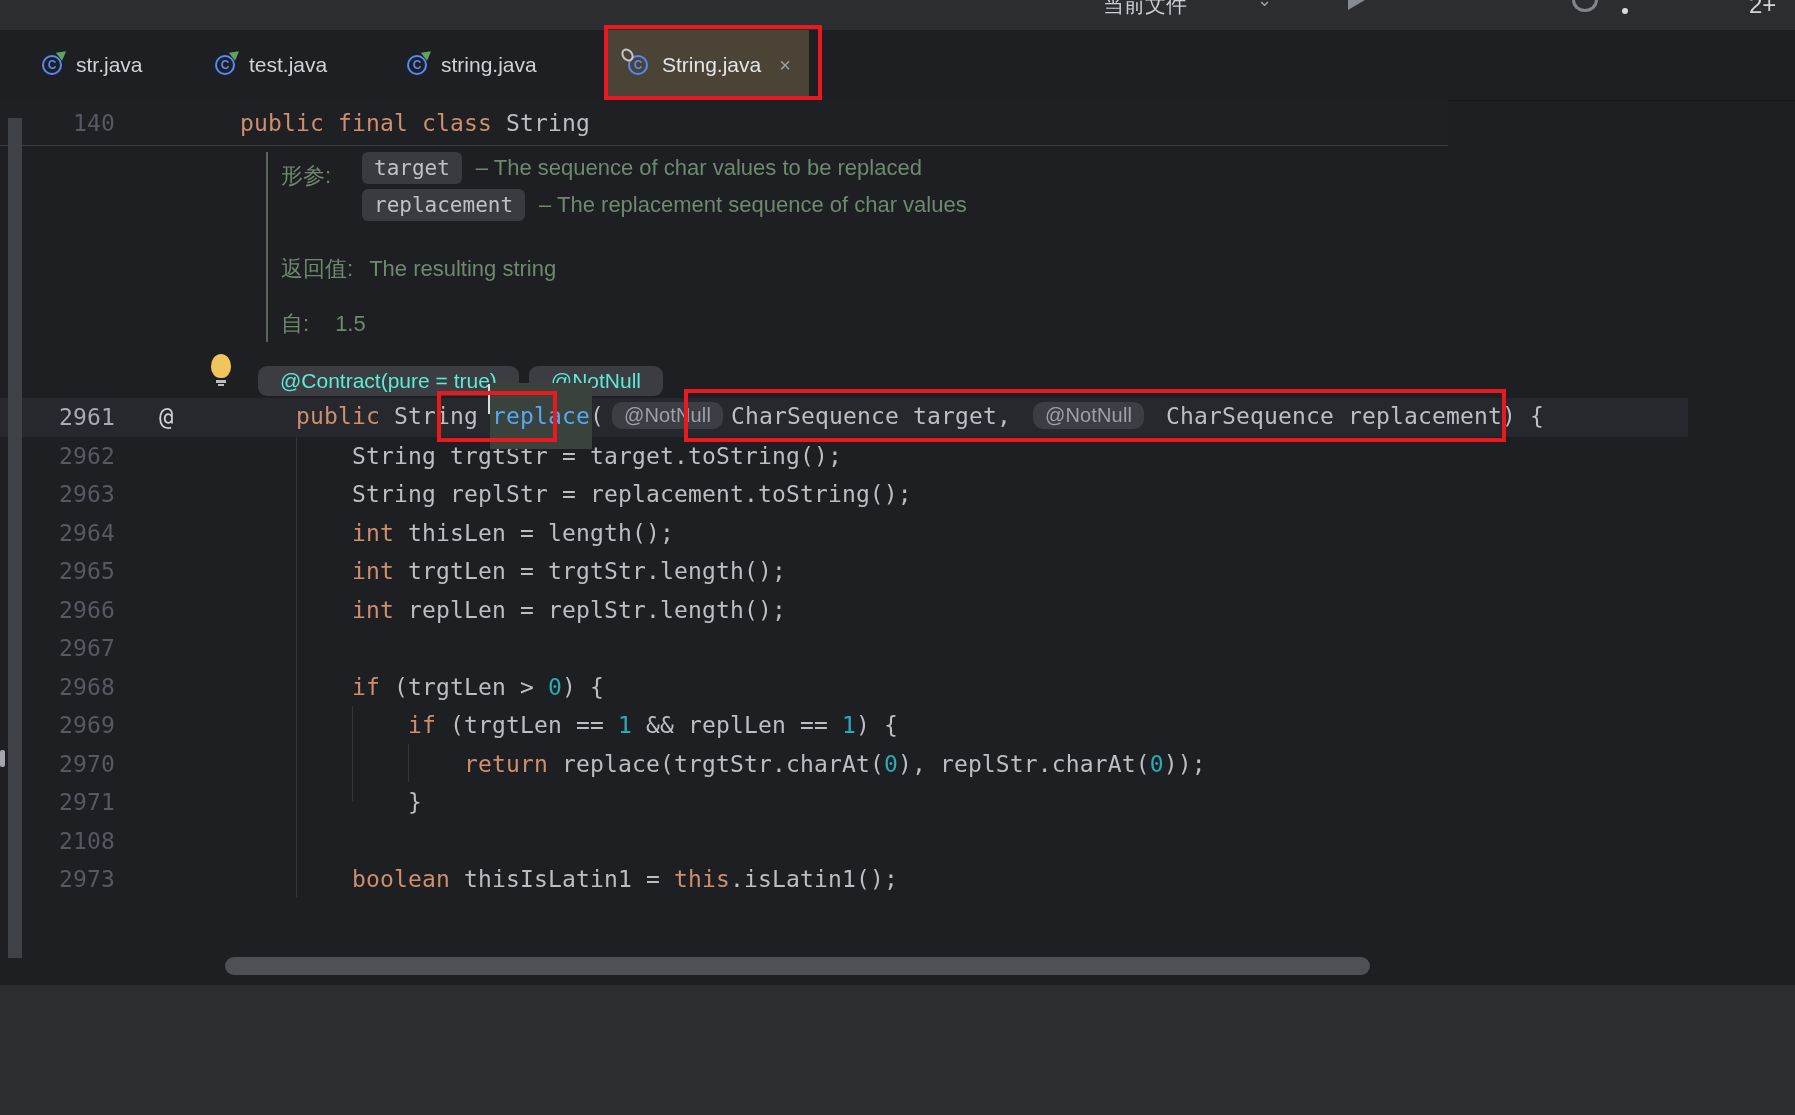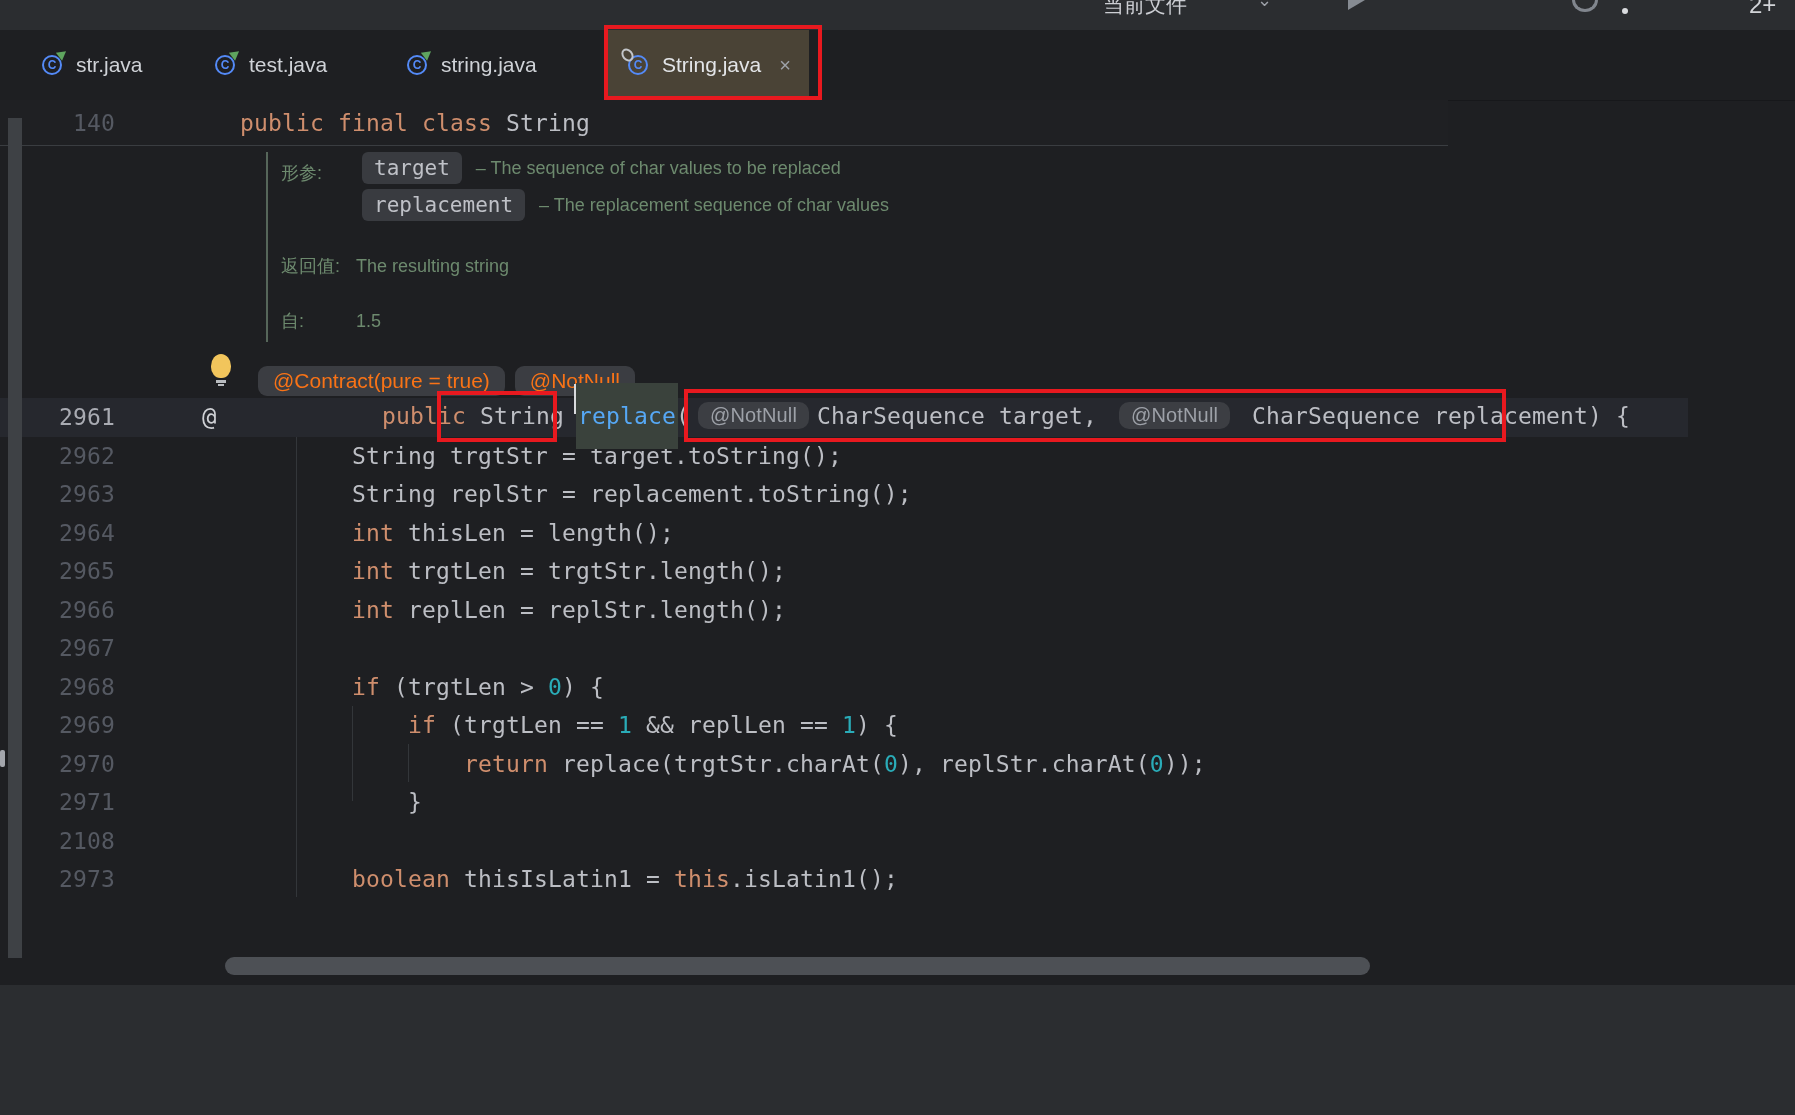--- a/index.html
+++ b/index.html
@@ -39,36 +39,36 @@
   .gic{width:125px;flex:none;padding-left:0;text-indent:44px;color:#cfd1d5;font-size:24px;}
   .codeseg{white-space:pre;}
   
   .t-kw{color:#cf8e6d}.t-pl{color:#bcbec4}.t-num{color:#2aacb8}
   .t-sel{color:#56a8f5;background:#3a423c;position:relative;padding:20px 2px;margin:-4px -2px;text-align:right;}
   .t-sel::before{content:'';position:absolute;left:-2px;top:1px;width:2px;height:30px;background:#d8dadd;}
   .code-chip{display:inline-block;font-family:"Liberation Sans",sans-serif;font-size:20px;color:#9da1a8;
              background:#3c3e43;border-radius:10px;padding:2px 12px;margin:0 8px;transform:translateY(-2px);}
   
   .doc-guide{position:absolute;left:266px;top:152px;width:2px;height:190px;background:#56665a;}
-  .doc-green{color:#6d8a6e;font-size:18px;}
+  .doc-green{color:#6d8a6e;font-size:22px;}
   .doc-chip{font-family:"DejaVu Sans Mono","Liberation Mono",monospace;font-size:21px;color:#bfc1c7;
             background:#393b40;border-radius:6px;padding:4px 12px;margin-right:14px;}
   .doc-row{position:absolute;display:flex;align-items:center;white-space:nowrap;}
   
   .hints{position:absolute;left:258px;top:366px;display:flex;gap:10px;}
-  .hint-chip{font-size:21px;color:#f97316;background:#3b3d42;border-radius:9px;padding:3px 15px;white-space:nowrap;}
+  .hint-chip{font-size:21px;color:#5eead4;background:#3b3d42;border-radius:9px;padding:3px 22px;white-space:nowrap;}
   
   .bulb{position:absolute;left:210px;top:354px;width:22px;height:32px;}
   .bulb .globe{position:absolute;left:1px;top:0;width:20px;height:24px;border-radius:50% 50% 46% 46%;background:#f2c55c;}
   .bulb .base1{position:absolute;left:6px;top:26px;width:10px;height:2.5px;background:#b9bcc0;}
   .bulb .base2{position:absolute;left:8px;top:30px;width:6px;height:2px;background:#b9bcc0;}
   
   .lines{position:absolute;left:0;top:398px;width:1795px;}
   .line{display:flex;align-items:center;height:38.5px;padding-left:25px;box-sizing:border-box;}
-  .line.current{background:linear-gradient(90deg,#26282e 0,#26282e 1688px,transparent 1688px);gap:43px;}
+  .line.current{background:linear-gradient(90deg,#26282e 0,#26282e 1688px,transparent 1688px);}
   .line.current .ln{color:#a9abb2;}
   .indent-guide{position:absolute;width:1px;background:#33363a;}
   
   .redbox{position:absolute;border:4px solid #e8191f;box-sizing:border-box;}
   
   .left-strip{position:absolute;left:8px;top:118px;width:14px;height:840px;background:#3e4145;}
   .side-label{position:absolute;left:-10px;top:118px;font-size:20px;color:#989ca3;z-index:0;}
   .left-dash{position:absolute;left:0;top:750px;width:5px;height:17px;border-radius:2px;background:#a3a6ac;z-index:3;}
   .hscroll{position:absolute;left:225px;top:957px;width:1145px;height:18px;border-radius:9px;background:#4d5055;}
   .bottom-panel{position:absolute;left:0;top:985px;width:1795px;height:130px;background:#2b2d30;}
@@ -140,21 +140,21 @@
           <span class="doc-chip">replacement</span>
           <span class="doc-green">– The replacement sequence of char values</span>
         </div>
       </div>
     <div class="doc-row" style="left:281px;top:254px;">
       <span class="doc-green">返回值:</span>
       <span class="doc-green" style="margin-left:16px">The resulting string</span>
     </div>
     <div class="doc-row" style="left:281px;top:309px;">
       <span class="doc-green">自:</span>
-      <span class="doc-green" style="margin-left:52px">1.5</span>
+      <span class="doc-green" style="margin-left:26px">1.5</span>
     </div>
   </div>
 
   <div class="bulb">
     <div class="globe"></div>
       <div class="base1"></div>
       <div class="base2"></div>
   </div>
 
   <div class="hints" id="hints">

